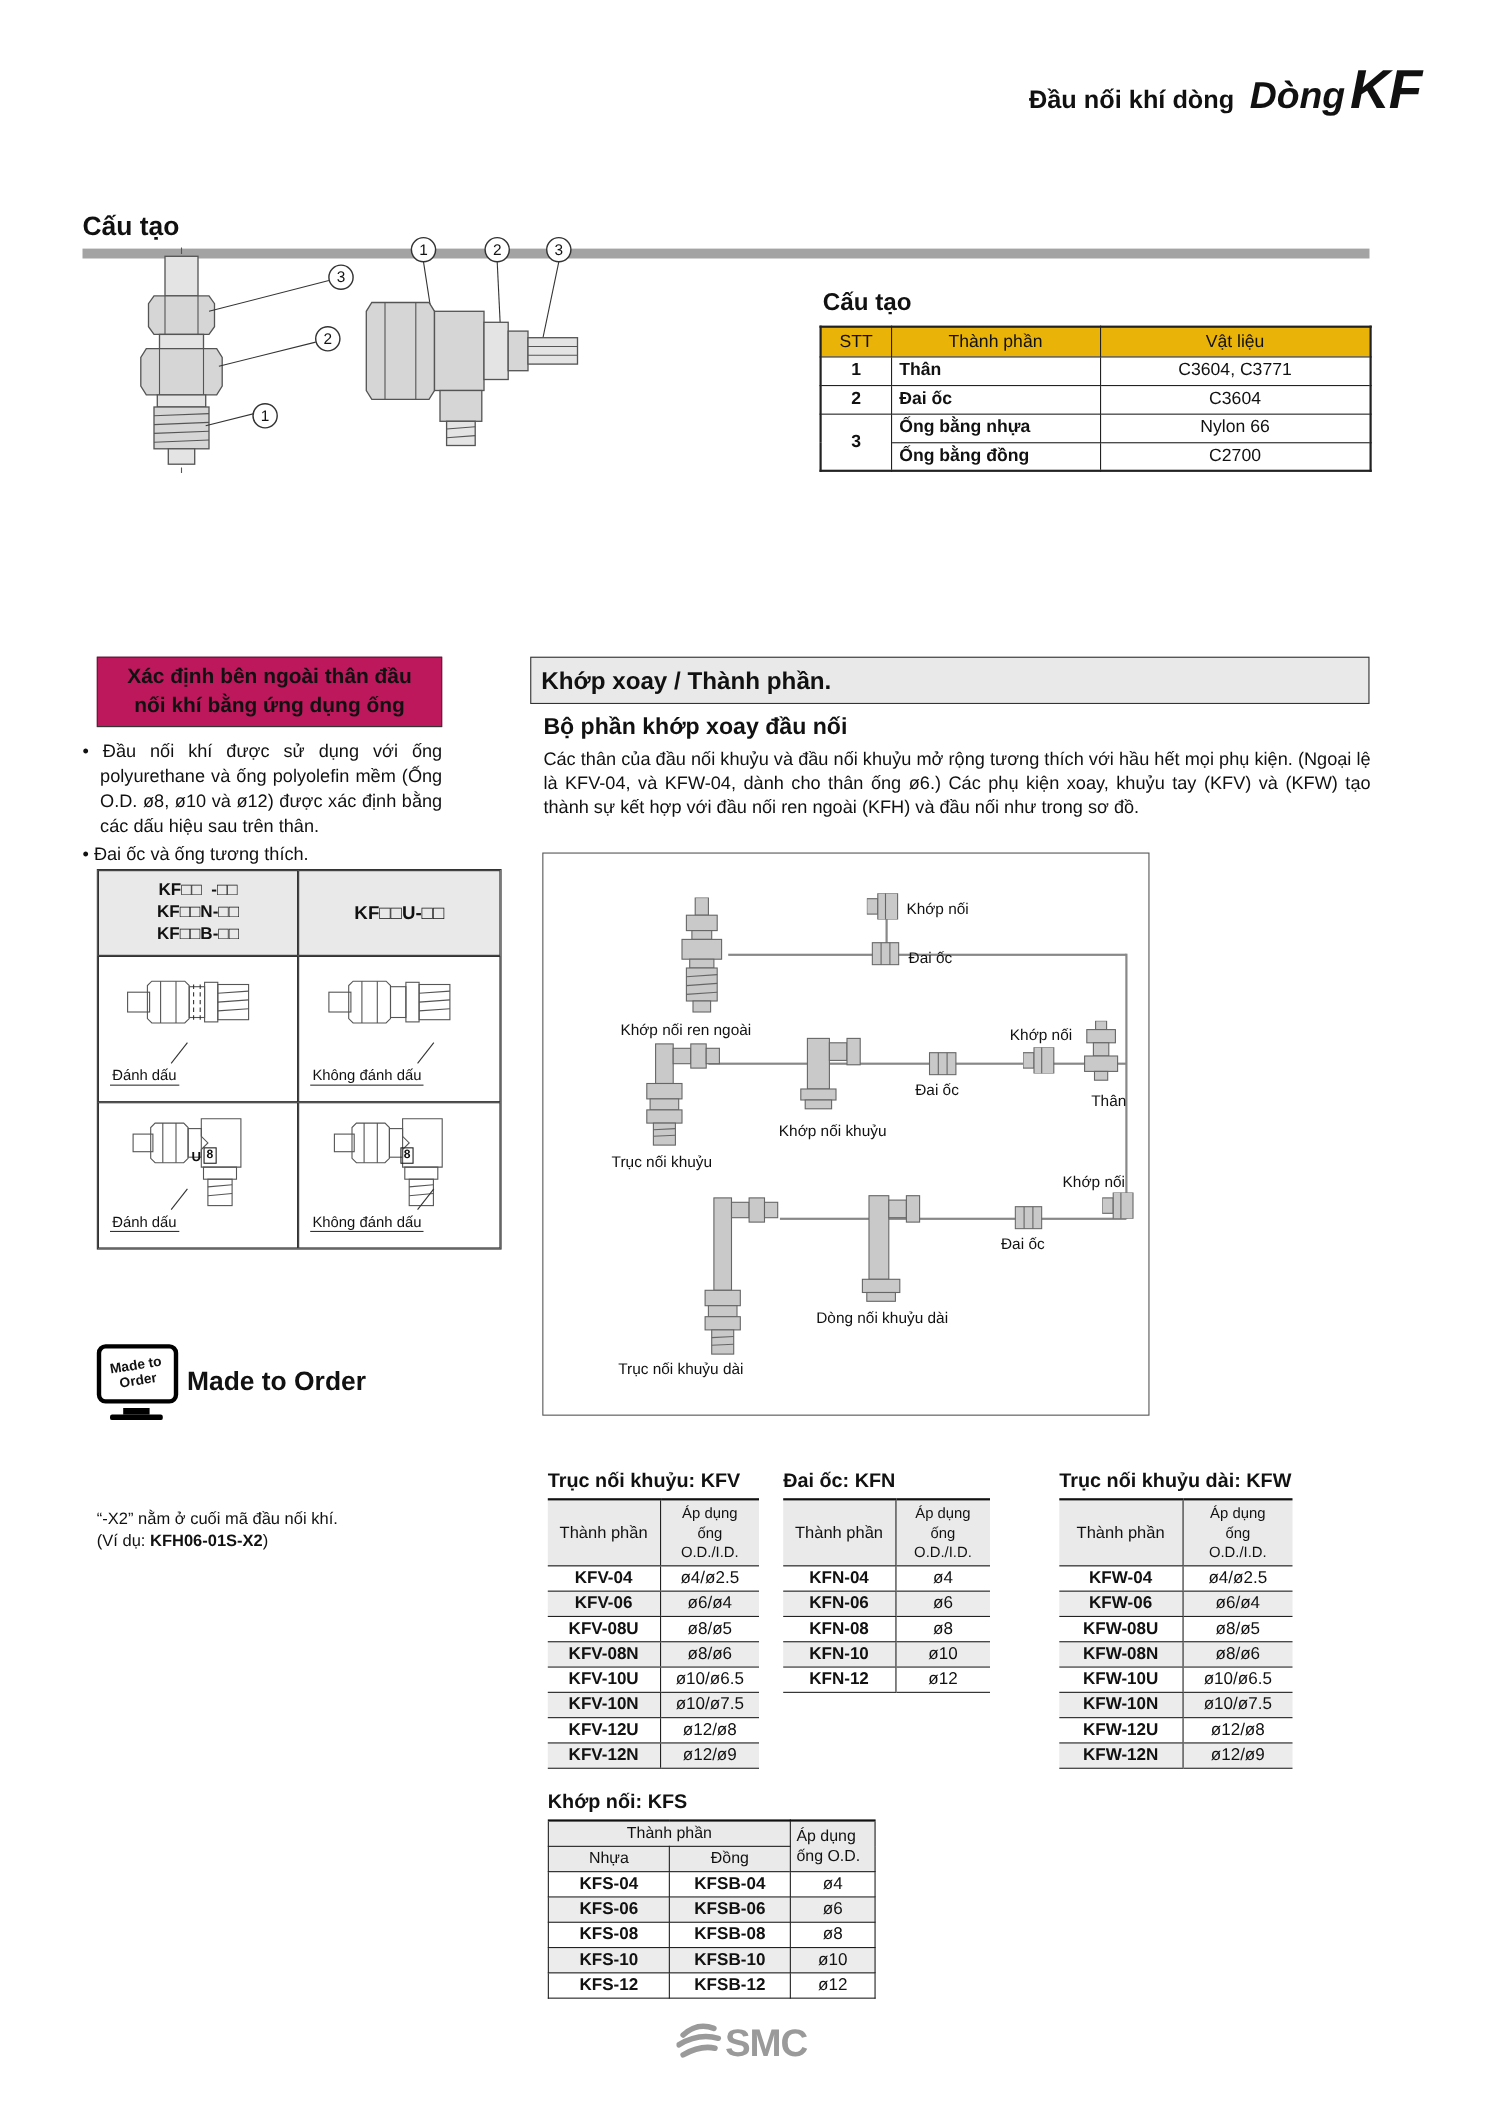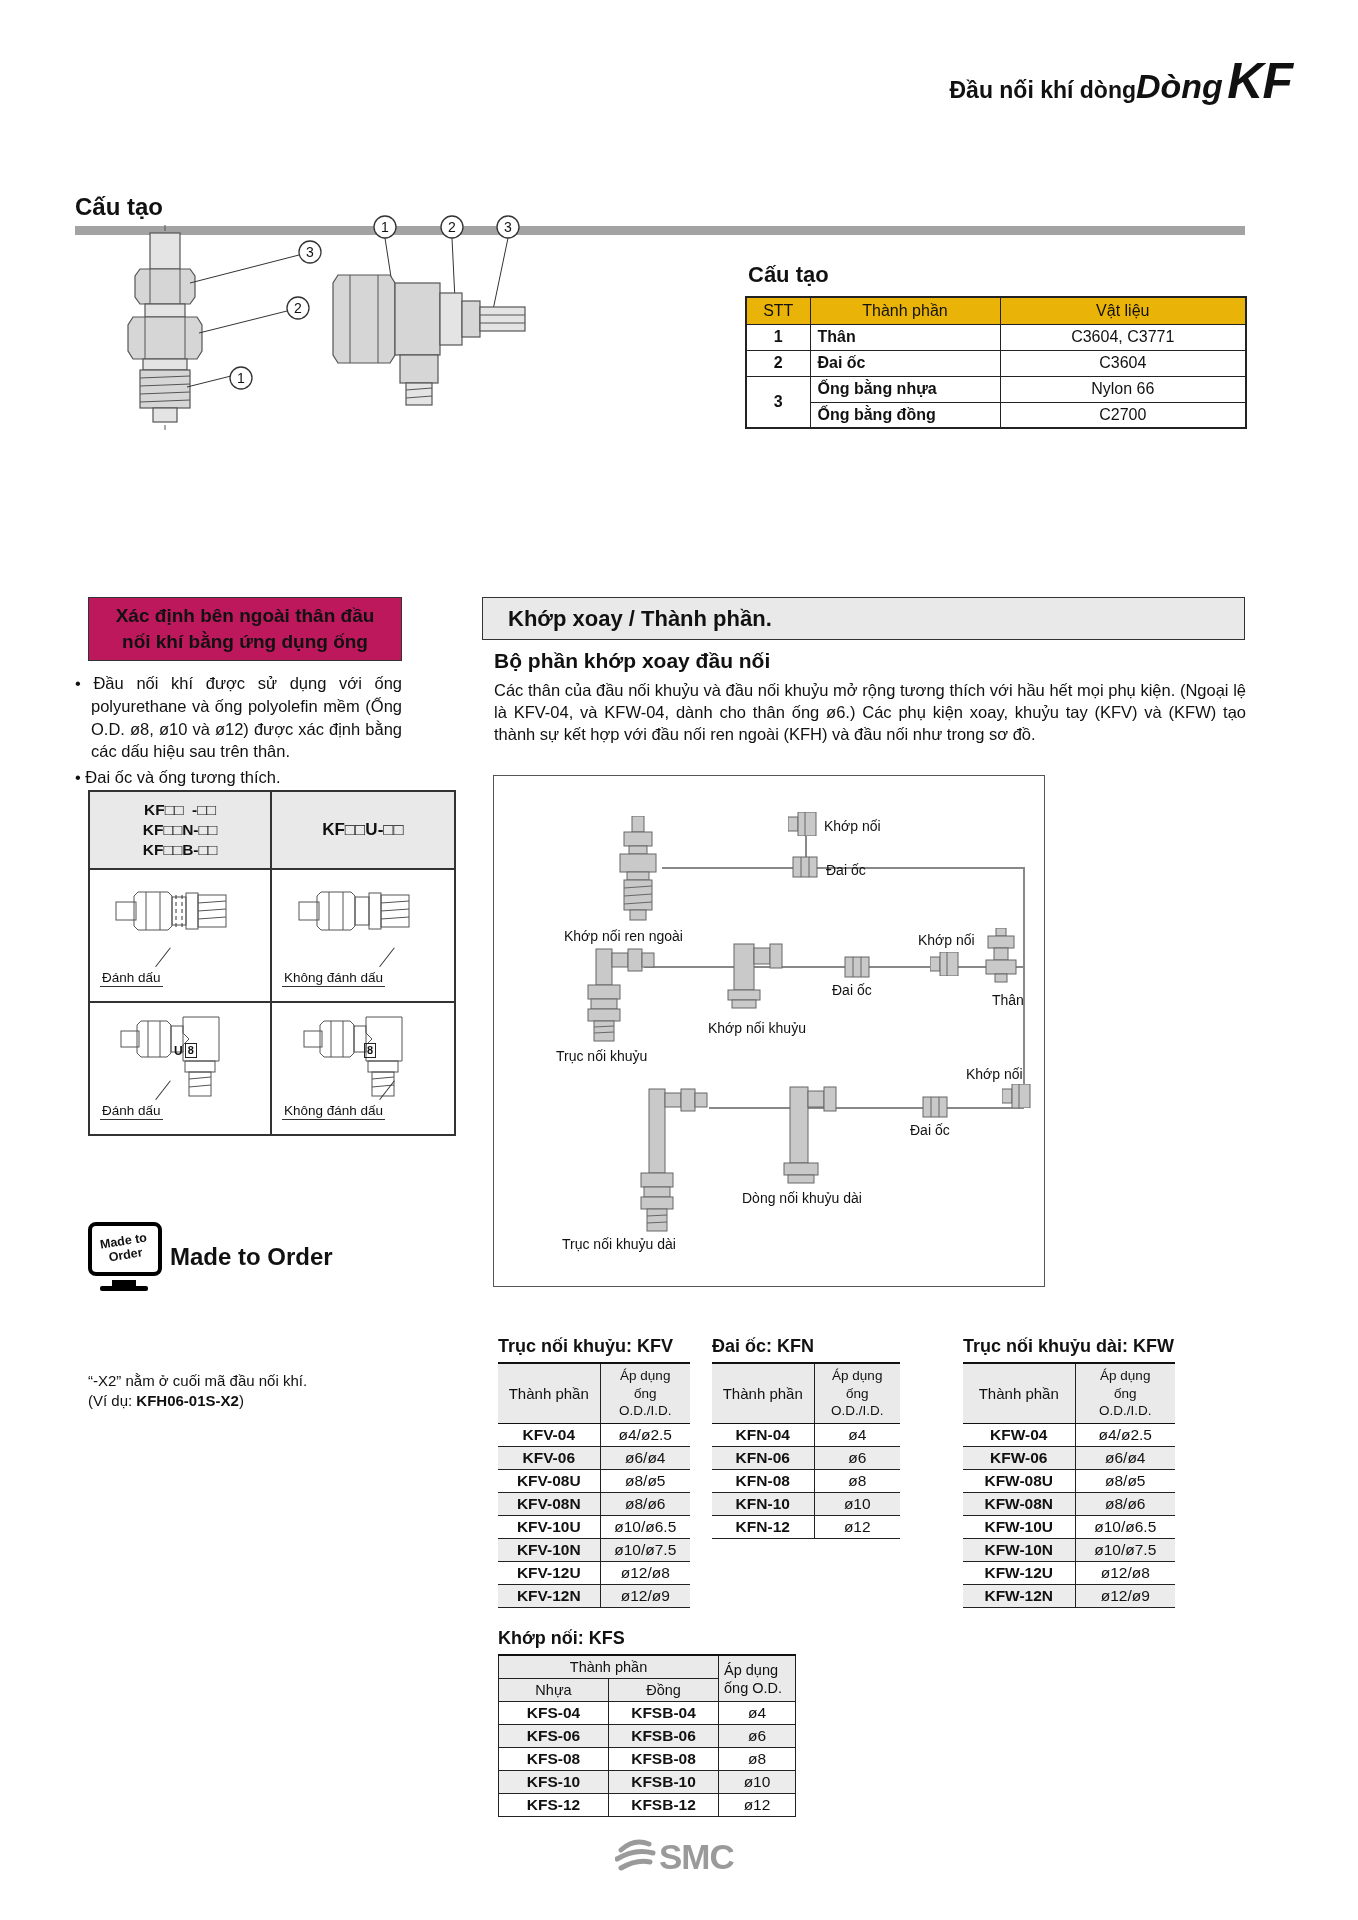--- a/index.html
+++ b/index.html
@@ -3,21 +3,21 @@
 <meta charset="utf-8">
 <style>
 *{margin:0;padding:0;box-sizing:border-box}
 html,body{background:#fff}
 .page{position:relative;width:1358px;height:1920px;background:#fff;overflow:hidden;
   font-family:"Liberation Sans","DejaVu Sans",sans-serif;color:#111}
 .pre{white-space:pre-line}
 .prehard{white-space:pre}
 
 
-.hdr{position:absolute;top:52px;right:66px;display:flex;align-items:baseline;}
+.hdr{position:absolute;top:52px;right:66px;display:flex;align-items:baseline;gap:14px}
 .hdr-small{font-size:23px;font-weight:bold}
 .hdr-series{font-style:italic;font-weight:bold}
 .hdr-prefix{font-size:34px}
 .hdr-code{font-size:50px;letter-spacing:-1px}
 
 
 .sec-title{position:absolute;left:75px;top:193px;font-size:24px;font-weight:bold}
 .sec-bar{position:absolute;left:75px;top:226px;width:1170px;height:9px;background:#a3a3a3}
 
 
@@ -67,21 +67,21 @@
 .mto{position:absolute;left:90px;top:1295px;width:312px;border-collapse:collapse;border:2px solid #222}
 .mto th,.mto td{border:1.2px solid #222;text-align:center}
 .mto th{background:#eaeaea;font-weight:normal;font-size:16px;height:26px}
 .mto .sym{font-weight:bold;font-size:17px;width:96px}
 .mto .spec{font-size:15.5px;line-height:1.3;height:46px}
 .mto-note{position:absolute;left:88px;font-size:15px}
 .mto-note b{font-weight:bold}
 
 
 .swbox{position:absolute;left:482px;top:597px;width:763px;height:43px;background:#e9e9e9;border:1.5px solid #333;
-  display:flex;align-items:center;padding-left:25px;font-size:22px;font-weight:bold}
+  display:flex;align-items:center;padding-left:9px;font-size:22px;font-weight:bold}
 .swsub{position:absolute;left:494px;top:649px;font-size:21px;font-weight:bold}
 .swpara{position:absolute;left:494px;top:679px;width:752px;font-size:16.5px;line-height:1.34;text-align:justify}
 .dbox{position:absolute;left:493px;top:775px;width:552px;height:512px;border:1.2px solid #555;background:#fff}
 .dline{position:absolute;background:#888}
 .dlabel{position:absolute;font-size:14px;white-space:nowrap}
 .glyph{position:absolute}
 .glyph .g{fill:#c9c9c9;stroke:#666;stroke-width:1}
 
 
 .ttl{position:absolute;font-size:18px;font-weight:bold}

